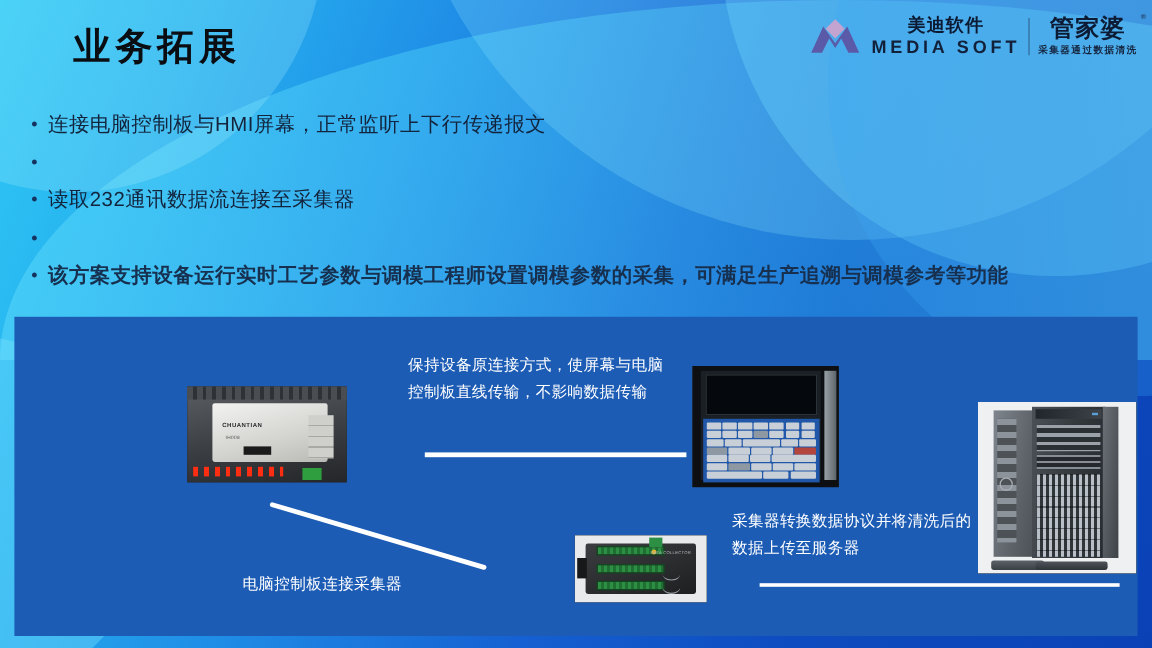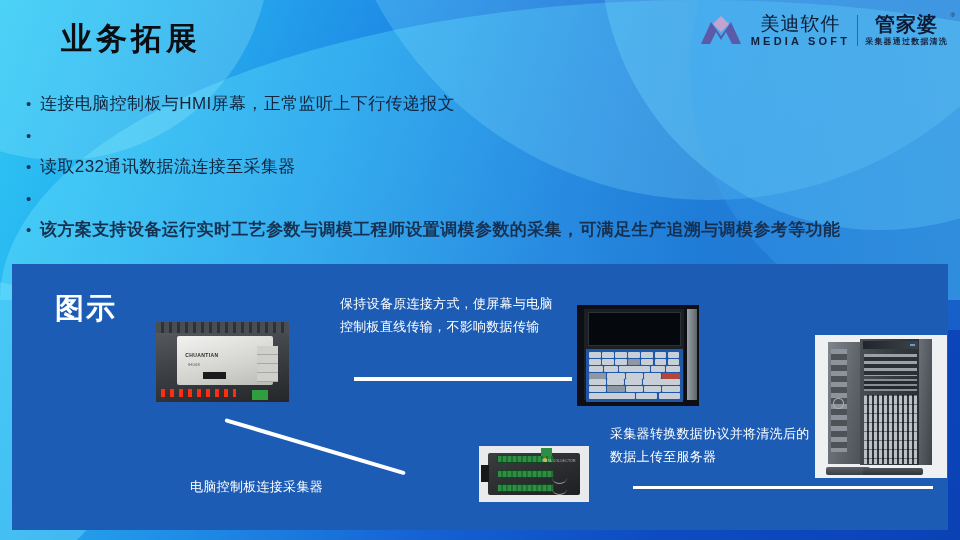--- a/index.html
+++ b/index.html
@@ -60,22 +60,22 @@
     letter-spacing:4px; line-height:1.1;margin-left:11px;
   }
 
   .logo-wrap {
     position:absolute; right:12px; top:8px; height:44px;
     display:flex; align-items:center; gap:8px;
   }
   .logo-mark { width:44px; height:32px; position:relative; flex:0 0 auto; }
   .logo-text { display:flex; align-items:center; gap:7px; }
   .logo-left { display:flex; flex-direction:column; align-items:center; line-height:1; }
-  .logo-cn { font-size:19px; font-weight:normal; color:#0c1a33; letter-spacing:1px; }
-  .logo-en { font-size:11px; color:#12203a; letter-spacing:3.2px; margin-top:3px; font-weight:bold; }
+  .logo-cn { font-size:15px; font-weight:bold; color:#0c1a33; letter-spacing:1px; }
+  .logo-en { font-size:15px; color:#12203a; letter-spacing:3.2px; margin-top:3px; font-weight:bold; }
   .logo-div { width:1px; height:31px; background:rgba(10,25,50,.45); }
   .logo-right { display:flex; flex-direction:column; align-items:center; line-height:1; position:relative; }
   .logo-cn2 { font-size:20px; font-weight:bold; color:#0c1a33; letter-spacing:1px; }
   .logo-sub { font-size:8px; color:#16253f; letter-spacing:1.2px; margin-top:4px; font-weight:bold; }
   .logo-reg { position:absolute; right:-7px; top:-2px; font-size:6px; color:#16253f; }
 
   
   .bullets { position:absolute; left:24px; top:93px; width:920px; }
   .bullet-row { display:flex; align-items:flex-start; margin-bottom:9.5px; }
   .bullet-dot {
@@ -182,21 +182,21 @@
     border:1px solid #aab0b6; border-radius:50%; }
   .srv-footL { position:absolute; left:8%; bottom:2%; width:34%; height:6%;
     background:linear-gradient(#5c6268,#3a3f44); border-radius:2px; }
   .srv-footR { position:absolute; left:36%; bottom:2%; width:46%; height:5%;
     background:linear-gradient(#4e545a,#2e3338); border-radius:2px; }
 
   
   .anno { position:absolute; color:#ffffff; font-size:13px; line-height:22.5px; letter-spacing:.3px; }
   .anno-top { left:328px; top:29px; width:215px; }
   .anno-srv { left:598px; top:159px; width:200px; }
-  .anno-bot { left:178px; top:212px; }
+  .anno-bot { left:190px; top:212px; }
 
   
   .rule { position:absolute; background:#ffffff; height:4px; }
   .rule-top { left:342px; top:113px; width:218px; }
   .rule-srv { left:621px; top:222px; width:300px; height:3px; }
 
   .diag-line {
     position:absolute; left:225px; top:418px; width:188px; height:4px;
     background:#ffffff; transform-origin:0 50%; transform:rotate(16.5deg);
     border-radius:2px;
@@ -253,21 +253,20 @@
       <span class="bullet-dot">•</span>
     </div>
     <div class="bullet-row bold">
       <span class="bullet-dot">•</span>
       <span class="bullet-txt">该方案支持设备运行实时工艺参数与调模工程师设置调模参数的采集，可满足生产追溯与调模参考等功能</span>
     </div>
   </div>
 
   <div class="card">
 
-    <div class="card-label">图示</div>
 
     <div class="photo photo-board">
       <div class="board-bg"></div>
       <div class="board-top"></div>
       <div class="board-body"></div>
       <div class="board-label">CHUANTIAN</div>
       <div class="board-label2">IH008</div>
       <div class="board-win"></div>
       <div class="board-keys"></div>
       <div class="board-leds"></div>

